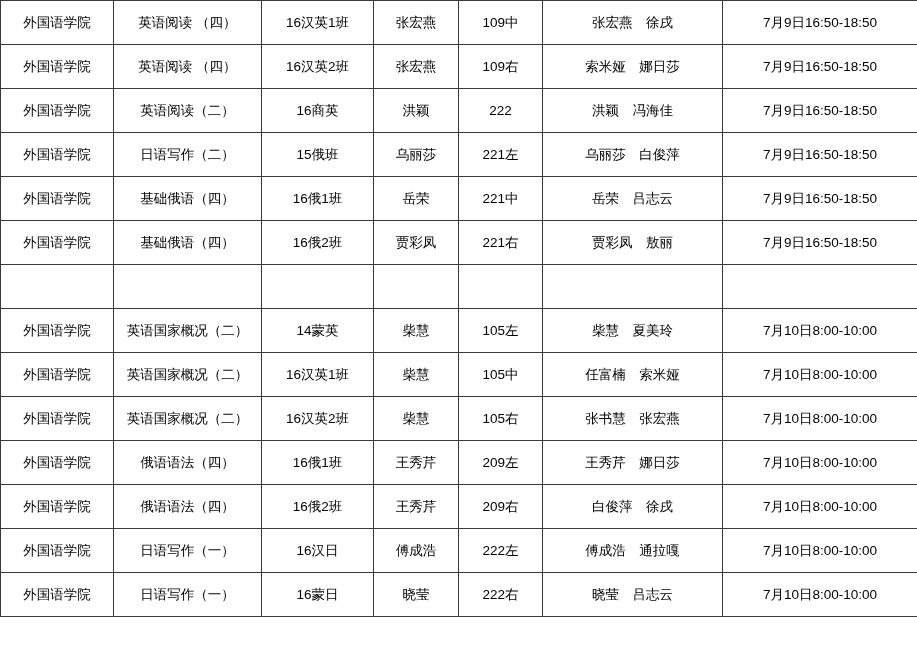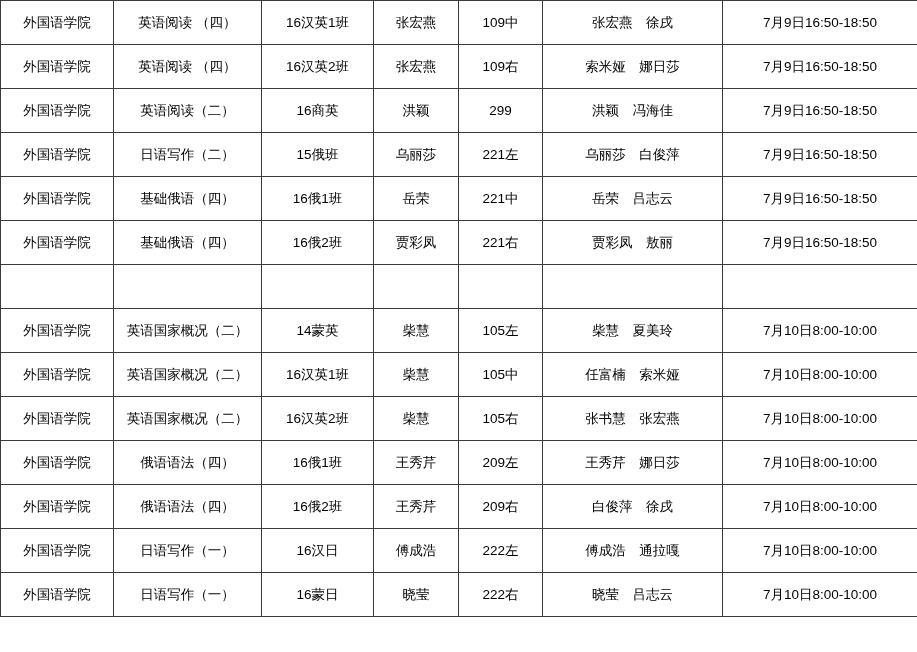--- a/index.html
+++ b/index.html
@@ -75,21 +75,21 @@
         <td>张宏燕</td>
         <td>109右</td>
         <td>索米娅　娜日莎</td>
         <td>7月9日16:50-18:50</td>
       </tr>
       <tr>
         <td>外国语学院</td>
         <td>英语阅读（二）</td>
         <td>16商英</td>
         <td>洪颖</td>
-        <td>299</td>
+        <td>222</td>
         <td>洪颖　冯海佳</td>
         <td>7月9日16:50-18:50</td>
       </tr>
       <tr>
         <td>外国语学院</td>
         <td>日语写作（二）</td>
         <td>15俄班</td>
         <td>乌丽莎</td>
         <td>221左</td>
         <td>乌丽莎　白俊萍</td>

